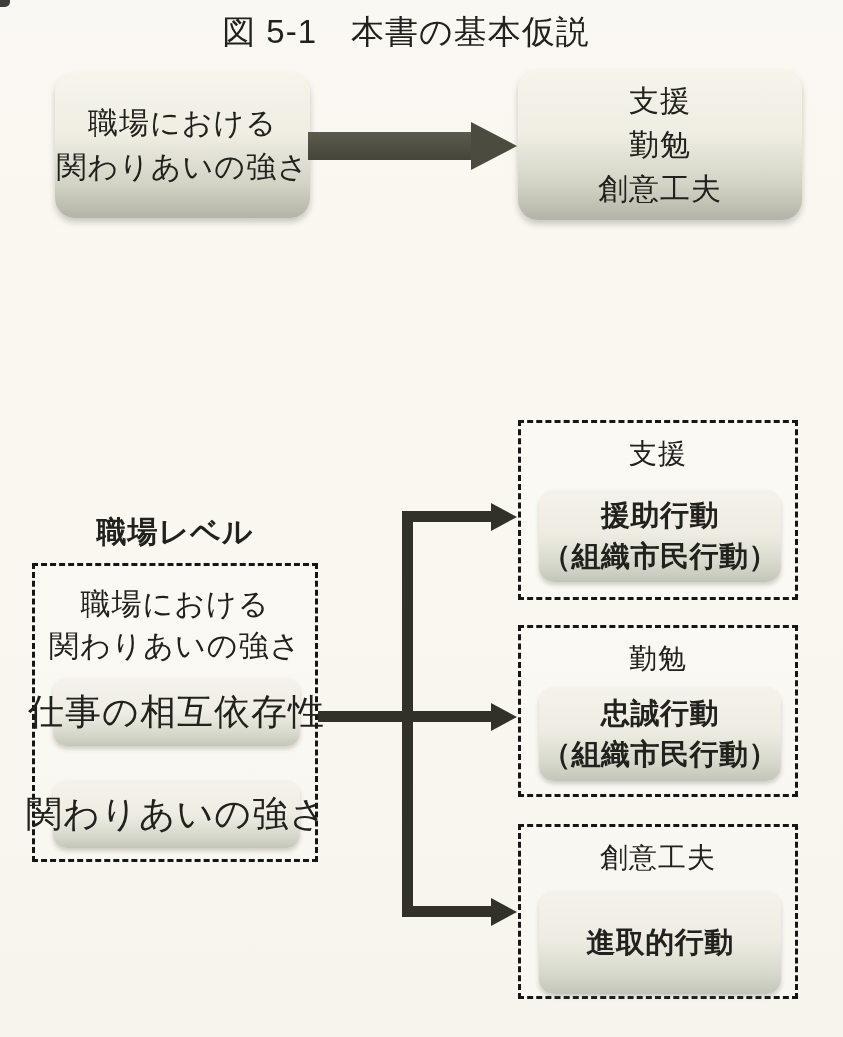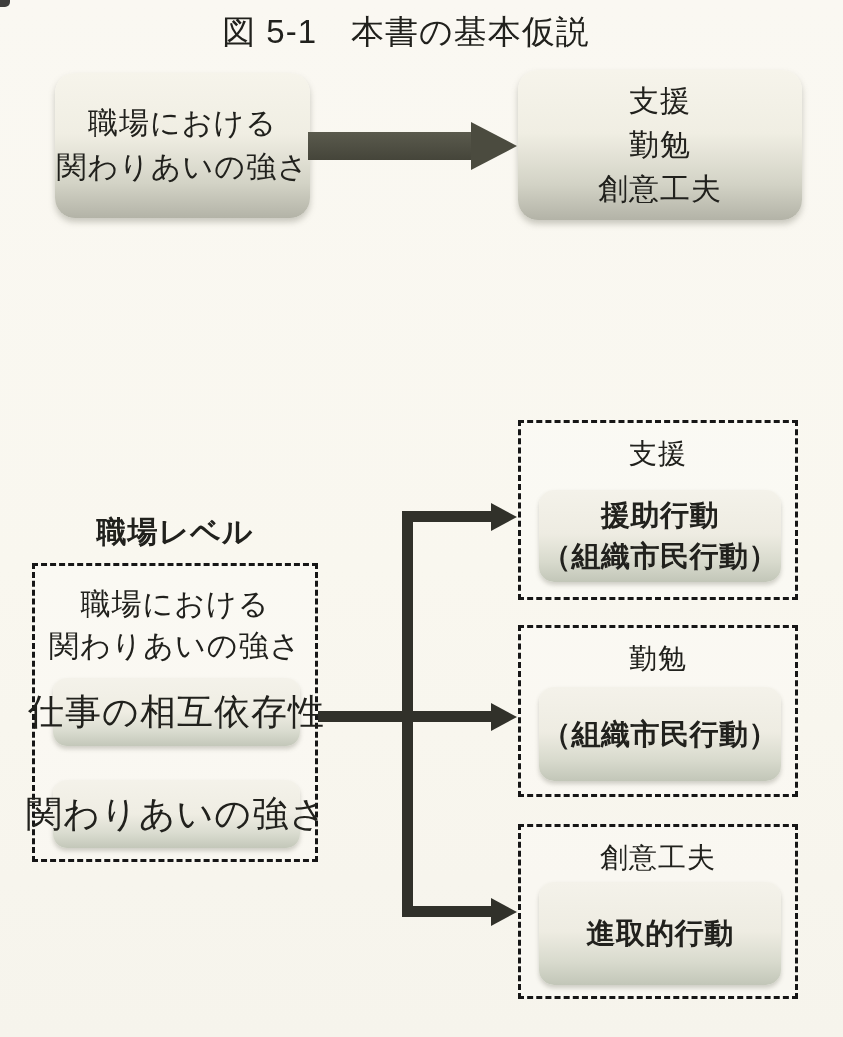--- a/index.html
+++ b/index.html
@@ -63,21 +63,21 @@
   .behavior-box{
     left:18px;width:242px;
     border-radius:15px;
     background:linear-gradient(180deg,#f4f2ea 0%,#eeece2 48%,#d8dacd 78%,#c2c6b8 100%);
     box-shadow:0 3px 4px rgba(110,108,95,.3);
     display:flex;flex-direction:column;align-items:center;justify-content:center;
     font-size:29px;font-weight:700;line-height:41px;letter-spacing:0.5px;white-space:nowrap;
   }
   .bb-a{top:67px;height:92px;}
   .bb-b{top:59px;height:94px;}
-  .bb-c{top:55px;height:103px;align-items:center;}
+  .bb-c{top:64px;height:103px;align-items:center;}
 
   
   .conn{background:#31312a;}
   .trunk{left:402px;top:511px;width:11px;height:406px;}
   .branch-top{left:402px;top:511px;width:90px;height:11px;}
   .branch-mid{left:318px;top:711px;width:174px;height:11px;}
   .branch-bot{left:402px;top:906px;width:90px;height:11px;}
   .conn-head{width:0;height:0;border-top:14px solid transparent;border-bottom:14px solid transparent;border-left:26px solid #31312a;}
   .head-top{left:491px;top:503px;}
   .head-mid{left:491px;top:703px;}
@@ -130,20 +130,21 @@
     <div class="center category-label">支援</div>
     <div class="abs behavior-box bb-a">
       <div>援助行動</div>
       <div>（組織市民行動）</div>
     </div>
   </div>
 
   <div class="abs dashed ocb-b">
     <div class="center category-label">勤勉</div>
     <div class="abs behavior-box bb-b">
+      <div>忠誠行動</div>
       <div>（組織市民行動）</div>
     </div>
   </div>
 
   <div class="abs dashed ocb-c">
     <div class="center category-label">創意工夫</div>
     <div class="abs behavior-box bb-c">
       <div>進取的行動</div>
     </div>
   </div>

